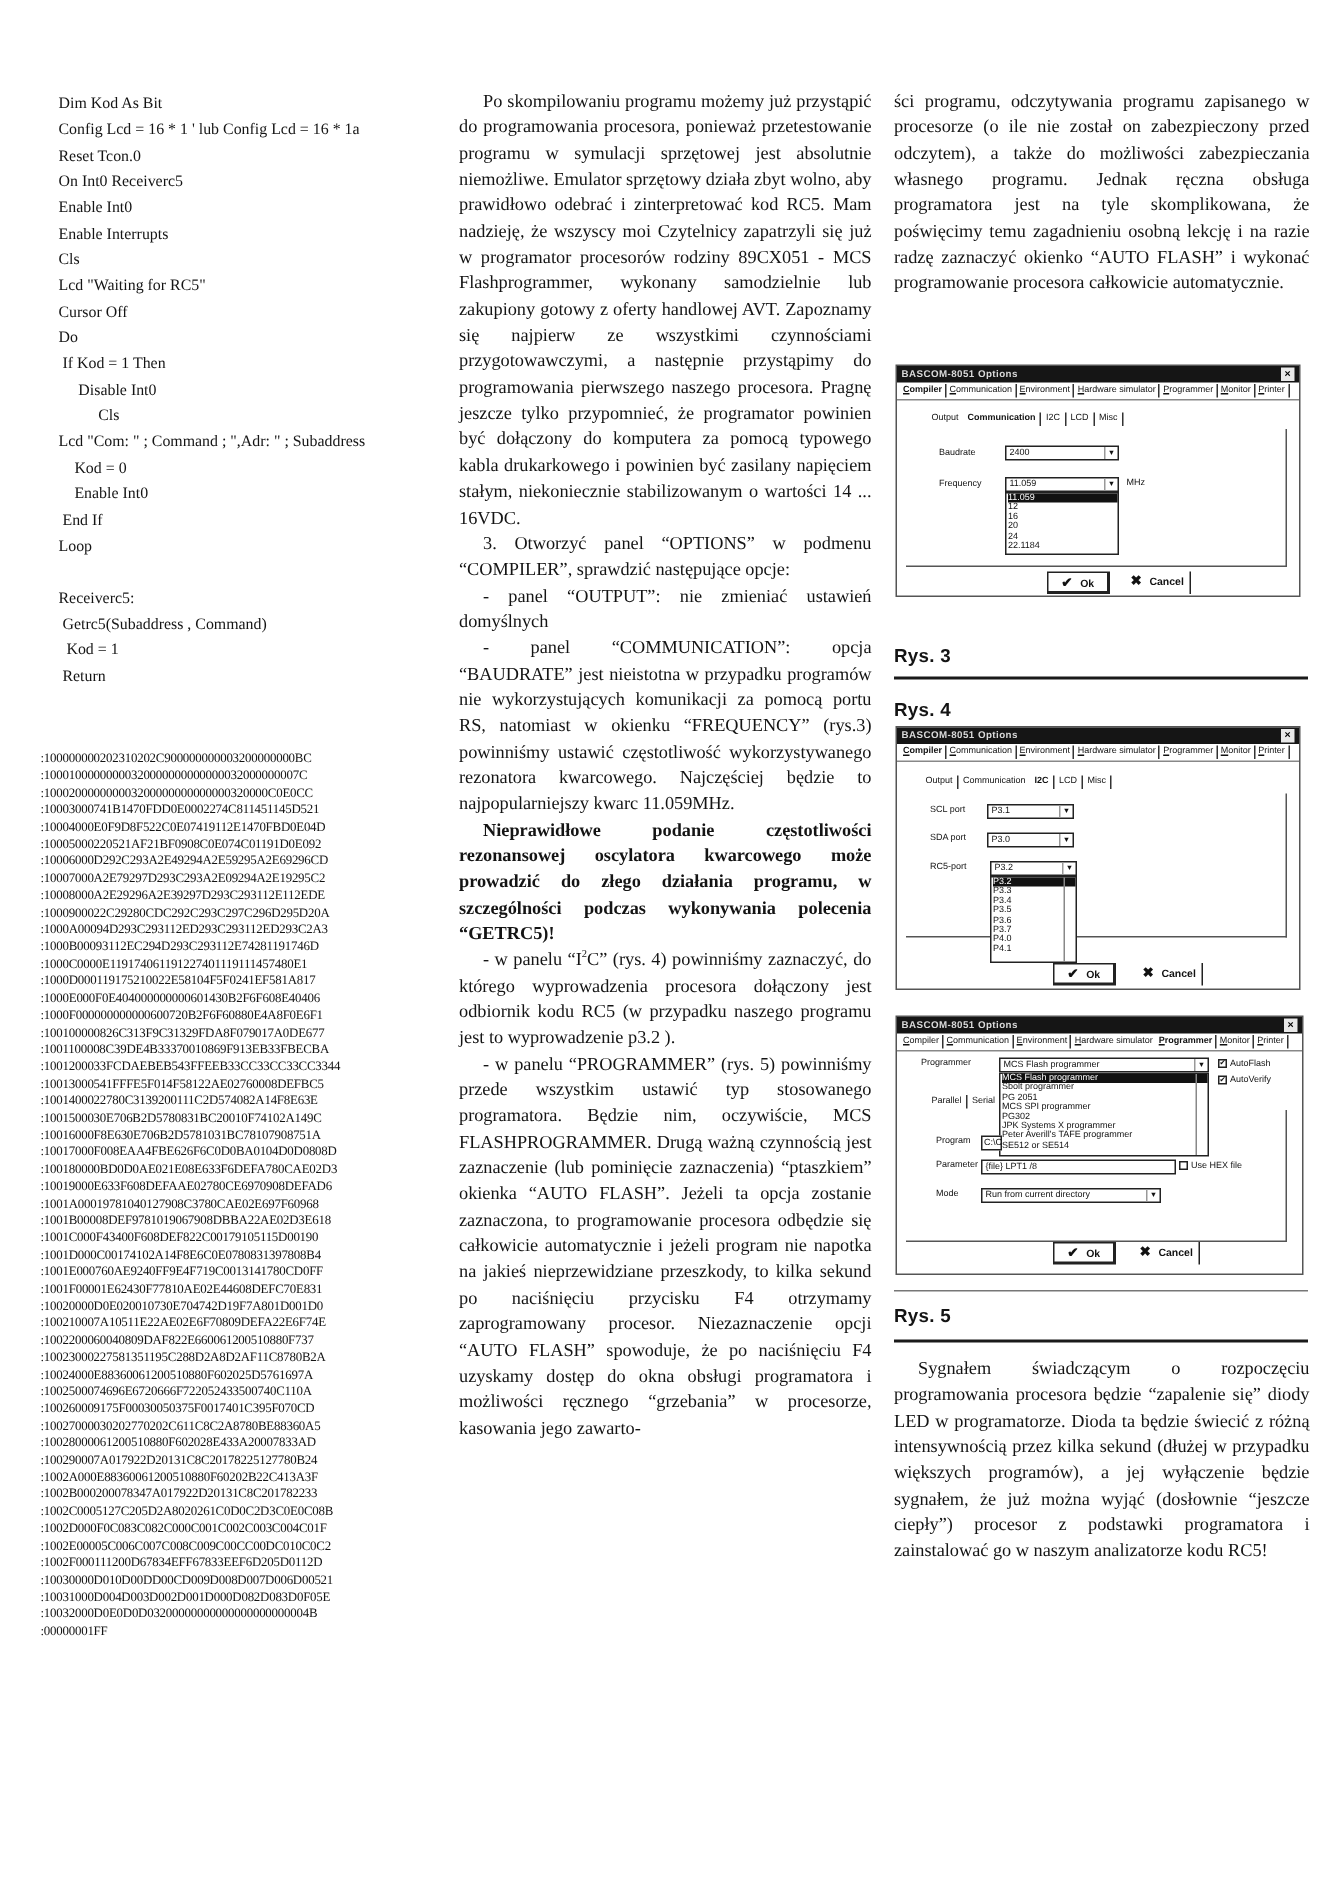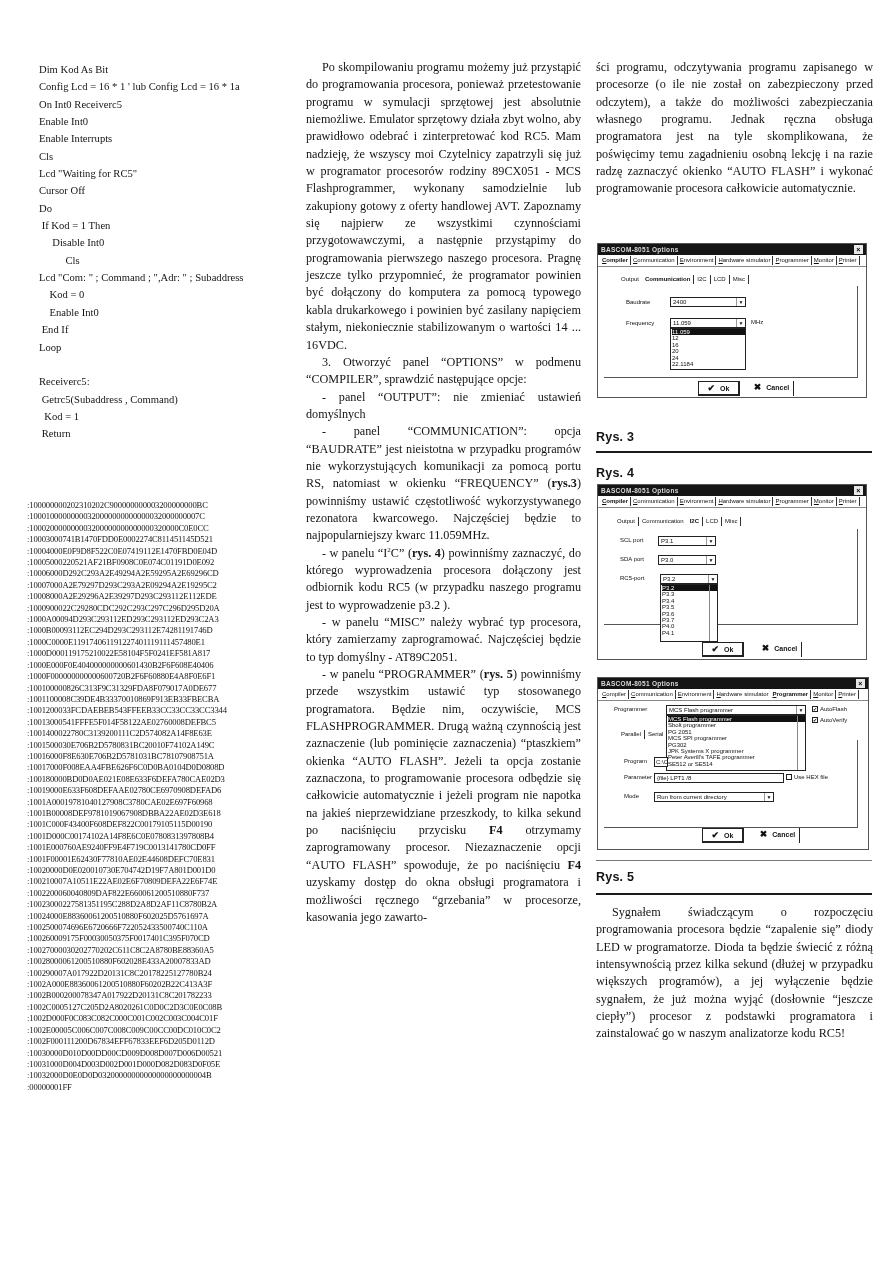--- a/index.html
+++ b/index.html
@@ -8,21 +8,21 @@
 
   
   .col-left { position: absolute; left: 39px; top: 61px; width: 275px; }
   .code-line { font-size: 10.6px; line-height: 17.35px; white-space: pre; height: 17.35px; }
   .hex-block { position: absolute; left: 27px; top: 500px; width: 275px; }
   .hex-line { font-size: 8.6px; line-height: 11.42px; white-space: nowrap; letter-spacing: -0.15px; height: 11.42px; }
 
   
   .col-mid { position: absolute; left: 306px; top: 59px; width: 275px; }
   .para { font-size: 12.2px; line-height: 17.35px; text-align: justify; text-indent: 16px; hyphens: manual; }
-  .para .b { font-weight: bold; }
+  .para .b { font-weight: normal; }
   .para.bold { font-weight: bold; }
   sup { font-size: 7px; vertical-align: super; line-height: 0; }
 
   
   .col-right { position: absolute; left: 596px; top: 59px; width: 277px; }
   .col-right .para.first { text-indent: 0; }
   .dlg { position: absolute; background: #fff; border: 1px solid #555; font-family: "Liberation Sans", sans-serif; font-size: 6.2px; color: #111; }
   .dlg-title { background: #151515; color: #d9d9d9; height: 11px; line-height: 11px; padding-left: 3px; font-size: 6.5px; font-weight: bold; letter-spacing: 0.3px; position: relative; }
   .dlg-close { position: absolute; right: 3px; top: 1px; width: 9px; height: 9px; background: #e8e8e8; color: #000; font-size: 7px; line-height: 9px; text-align: center; }
   .tabs { display: flex; height: 12px; align-items: center; padding-left: 2px; border-bottom: 1px solid #888; white-space: nowrap; }
@@ -45,20 +45,21 @@
   .fig-caption { position: absolute; left: 596px; font-family: "Liberation Sans", sans-serif; font-weight: 900; font-size: 12.5px; letter-spacing: 0.2px; }
   .rule { position: absolute; left: 596px; width: 276px; height: 2px; background: #1a1a1a; }
   .rule.thin { height: 1px; background: #777; }
 </style>
 </head>
 <body>
 
 <div class="col-left" id="code-listing">
     <div class="code-line">Dim Kod As Bit</div>
     <div class="code-line">Config Lcd = 16 * 1 ' lub Config Lcd = 16 * 1a</div>
+    <div class="code-line">Reset Tcon.0</div>
     <div class="code-line">On Int0 Receiverc5</div>
     <div class="code-line">Enable Int0</div>
     <div class="code-line">Enable Interrupts</div>
     <div class="code-line">Cls</div>
     <div class="code-line">Lcd "Waiting for RC5"</div>
     <div class="code-line">Cursor Off</div>
     <div class="code-line">Do</div>
     <div class="code-line"> If Kod = 1 Then</div>
     <div class="code-line">     Disable Int0</div>
     <div class="code-line">          Cls</div>
@@ -127,22 +128,22 @@
     <div class="hex-line">:10031000D004D003D002D001D000D082D083D0F05E</div>
     <div class="hex-line">:10032000D0E0D0D03200000000000000000000004B</div>
     <div class="hex-line">:00000001FF</div>
   </div>
 
 <div class="col-mid">
   <p class="para">Po skompilowaniu programu możemy już przystąpić do programowania procesora, ponieważ przetestowanie programu w symulacji sprzętowej jest absolutnie niemożliwe. Emulator sprzętowy działa zbyt wolno, aby prawidłowo odebrać i zinterpretować kod RC5. Mam nadzieję, że wszyscy moi Czytelnicy zapatrzyli się już w programator procesorów rodziny 89CX051 - MCS Flashprogrammer, wykonany samodzielnie lub zakupiony gotowy z oferty handlowej AVT. Zapoznamy się najpierw ze wszystkimi czynnościami przygotowawczymi, a następnie przystąpimy do programowania pierwszego naszego procesora. Pragnę jeszcze tylko przypomnieć, że programator powinien być dołączony do komputera za pomocą typowego kabla drukarkowego i powinien być zasilany napięciem stałym, niekoniecznie stabilizowanym o wartości 14 ... 16VDC.</p>
   <p class="para">3. Otworzyć panel “OPTIONS” w podmenu “COMPILER”, sprawdzić następujące opcje:</p>
   <p class="para">- panel “OUTPUT”: nie zmieniać ustawień domyślnych</p>
   <p class="para"><span>- panel “COMMUNICATION”: opcja “BAUDRATE” jest nieistotna w przypadku programów nie wykorzystujących komunikacji za pomocą portu RS, natomiast w okienku “FREQUENCY” (</span><span class="b">rys.3</span><span>) powinniśmy ustawić częstotliwość wykorzystywanego rezonatora kwarcowego. Najczęściej będzie to najpopularniejszy kwarc 11.059MHz.</span></p>
+  <p class="para bold">Nieprawidłowe podanie częstotliwości rezonansowej oscylatora kwarcowego może prowadzić do złego działania programu, w szczególności podczas wykonywania polecenia “GETRC5)!</p>
   <p class="para"><span>- w panelu “I</span><sup>2</sup><span>C” (</span><span class="b">rys. 4</span><span>) powinniśmy zaznaczyć, do którego wyprowadzenia procesora dołączony jest odbiornik kodu RC5 (w przypadku naszego programu jest to wyprowadzenie p3.2 ).</span></p>
-  <p class="para">- w panelu “MISC” należy wybrać typ procesora, który zamierzamy zaprogramować. Najczęściej będzie to typ domyślny - AT89C2051.</p>
   <p class="para"><span>- w panelu “PROGRAMMER” (</span><span class="b">rys. 5</span><span>) powinniśmy przede wszystkim ustawić typ stosowanego programatora. Będzie nim, oczywiście, MCS FLASHPROGRAMMER. Drugą ważną czynnością jest zaznaczenie (lub pominięcie zaznaczenia) “ptaszkiem” okienka “AUTO FLASH”. Jeżeli ta opcja zostanie zaznaczona, to programowanie procesora odbędzie się całkowicie automatycznie i jeżeli program nie napotka na jakieś nieprzewidziane przeszkody, to kilka sekund po naciśnięciu przycisku </span><span class="b">F4</span><span> otrzymamy zaprogramowany procesor. Niezaznaczenie opcji “AUTO FLASH” spowoduje, że po naciśnięciu </span><span class="b">F4</span><span> uzyskamy dostęp do okna obsługi programatora i możliwości ręcznego “grzebania” w procesorze, kasowania jego zawarto-</span></p>
 </div>
 
 <div class="col-right">
   <p class="para first">ści programu, odczytywania programu zapisanego w procesorze (o ile nie został on zabezpieczony przed odczytem), a także do możliwości zabezpieczania własnego programu. Jednak ręczna obsługa programatora jest na tyle skomplikowana, że poświęcimy temu zagadnieniu osobną lekcję i na razie radzę zaznaczyć okienko “AUTO FLASH” i wykonać programowanie procesora całkowicie automatycznie.</p>
 </div>
 
 <div class="dlg" style="left:597px; top:243px; width:270px; height:155px;">
   <div class="dlg-title"><span>BASCOM-8051 Options</span><span class="dlg-close">×</span></div>
   <div class="tabs">

